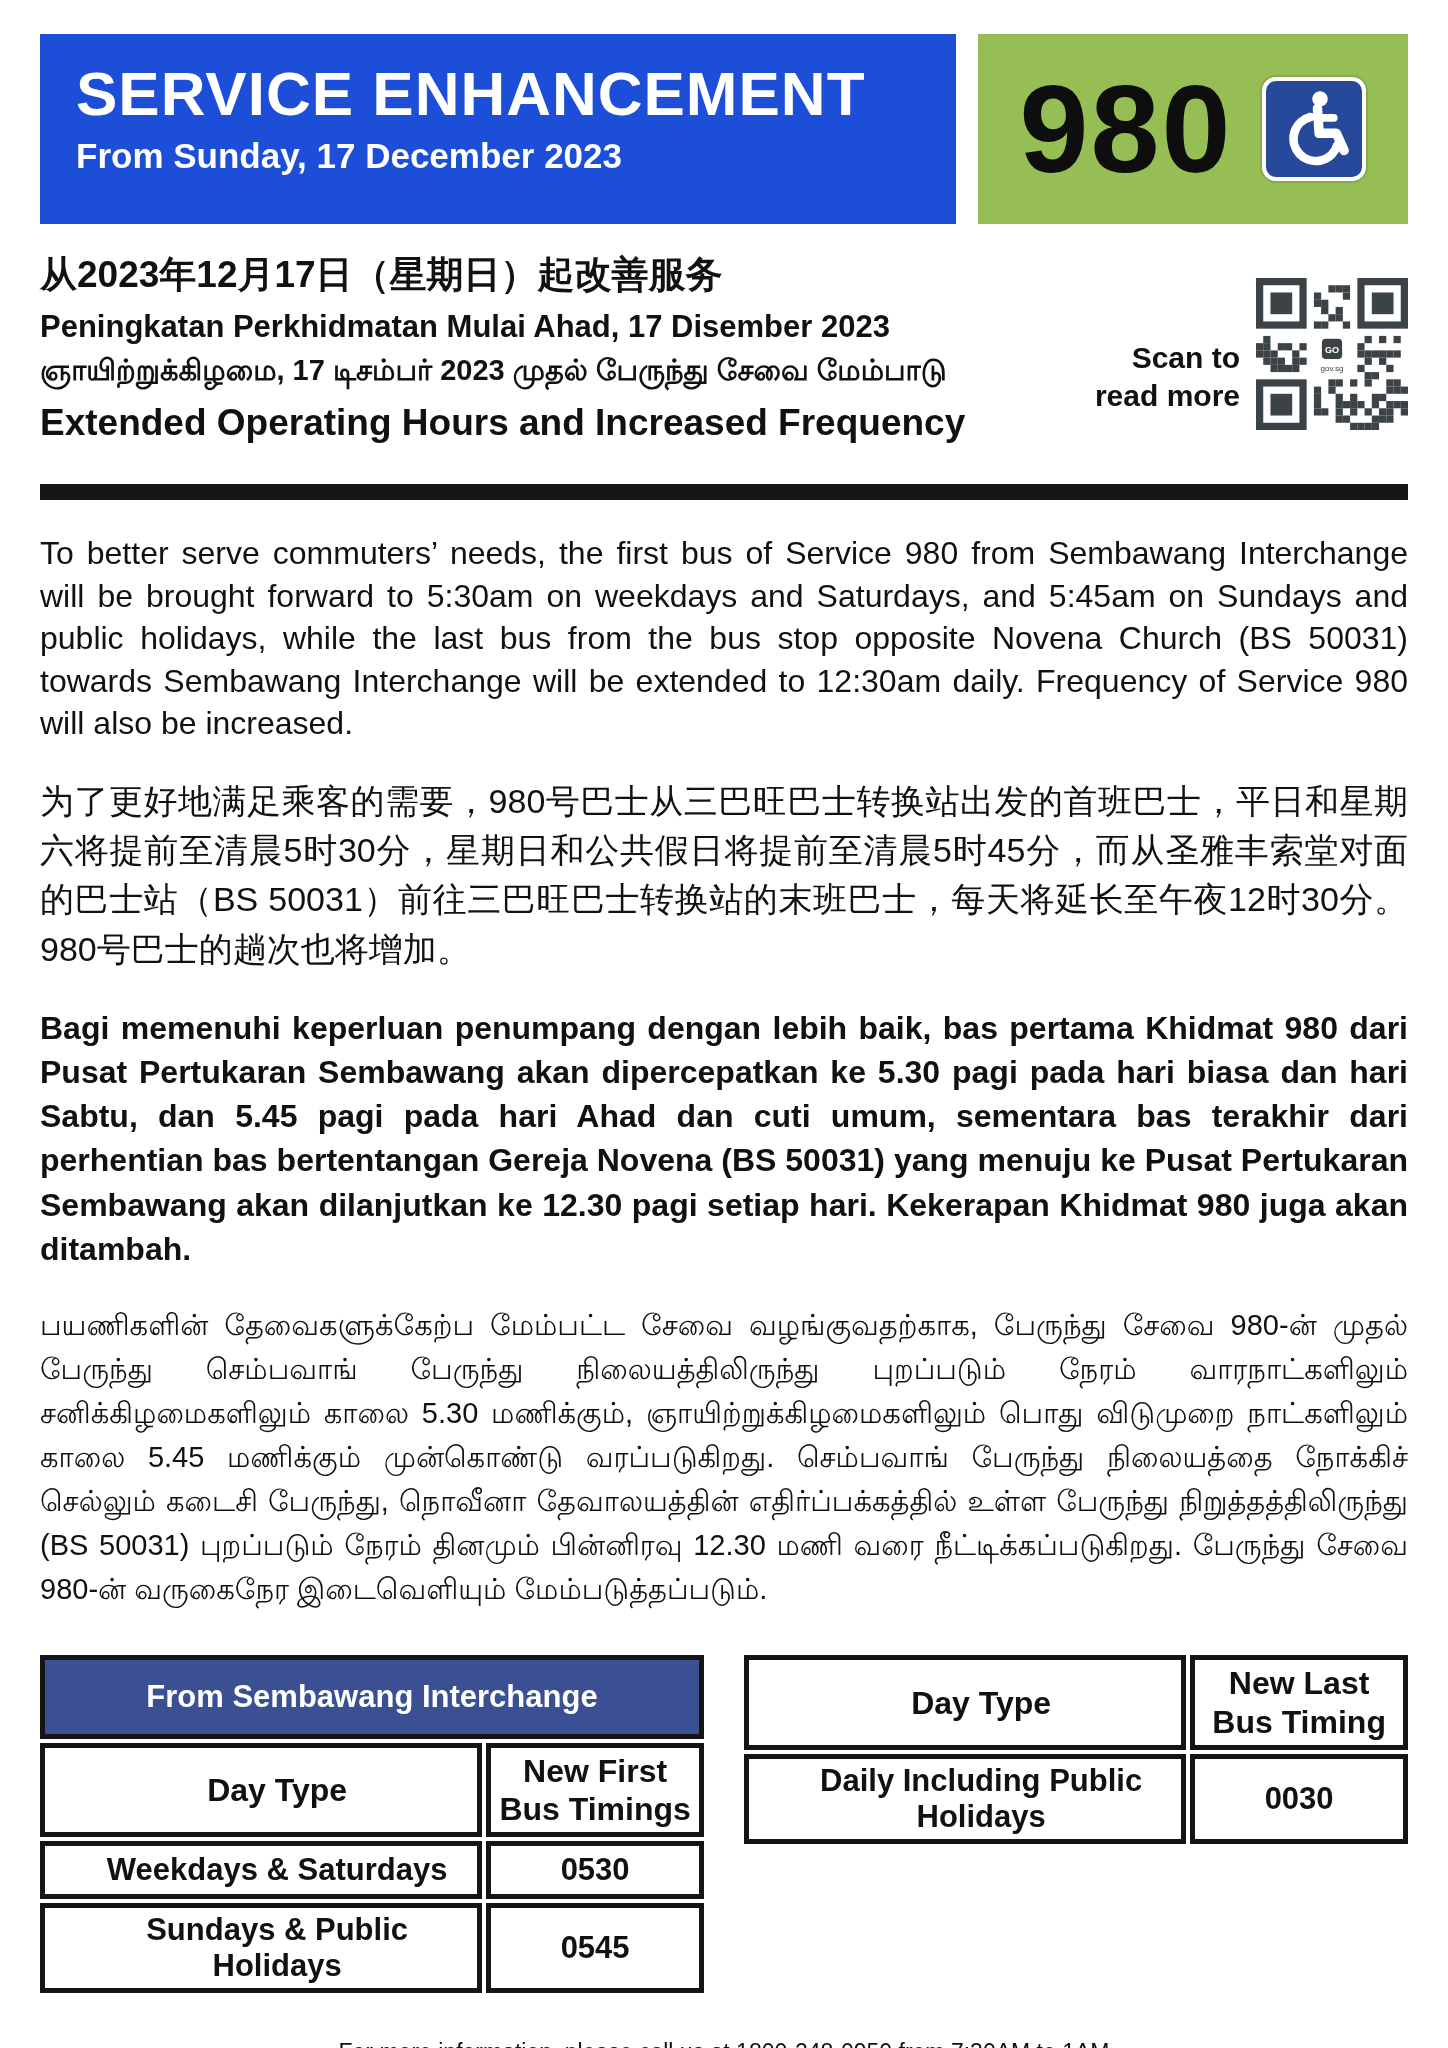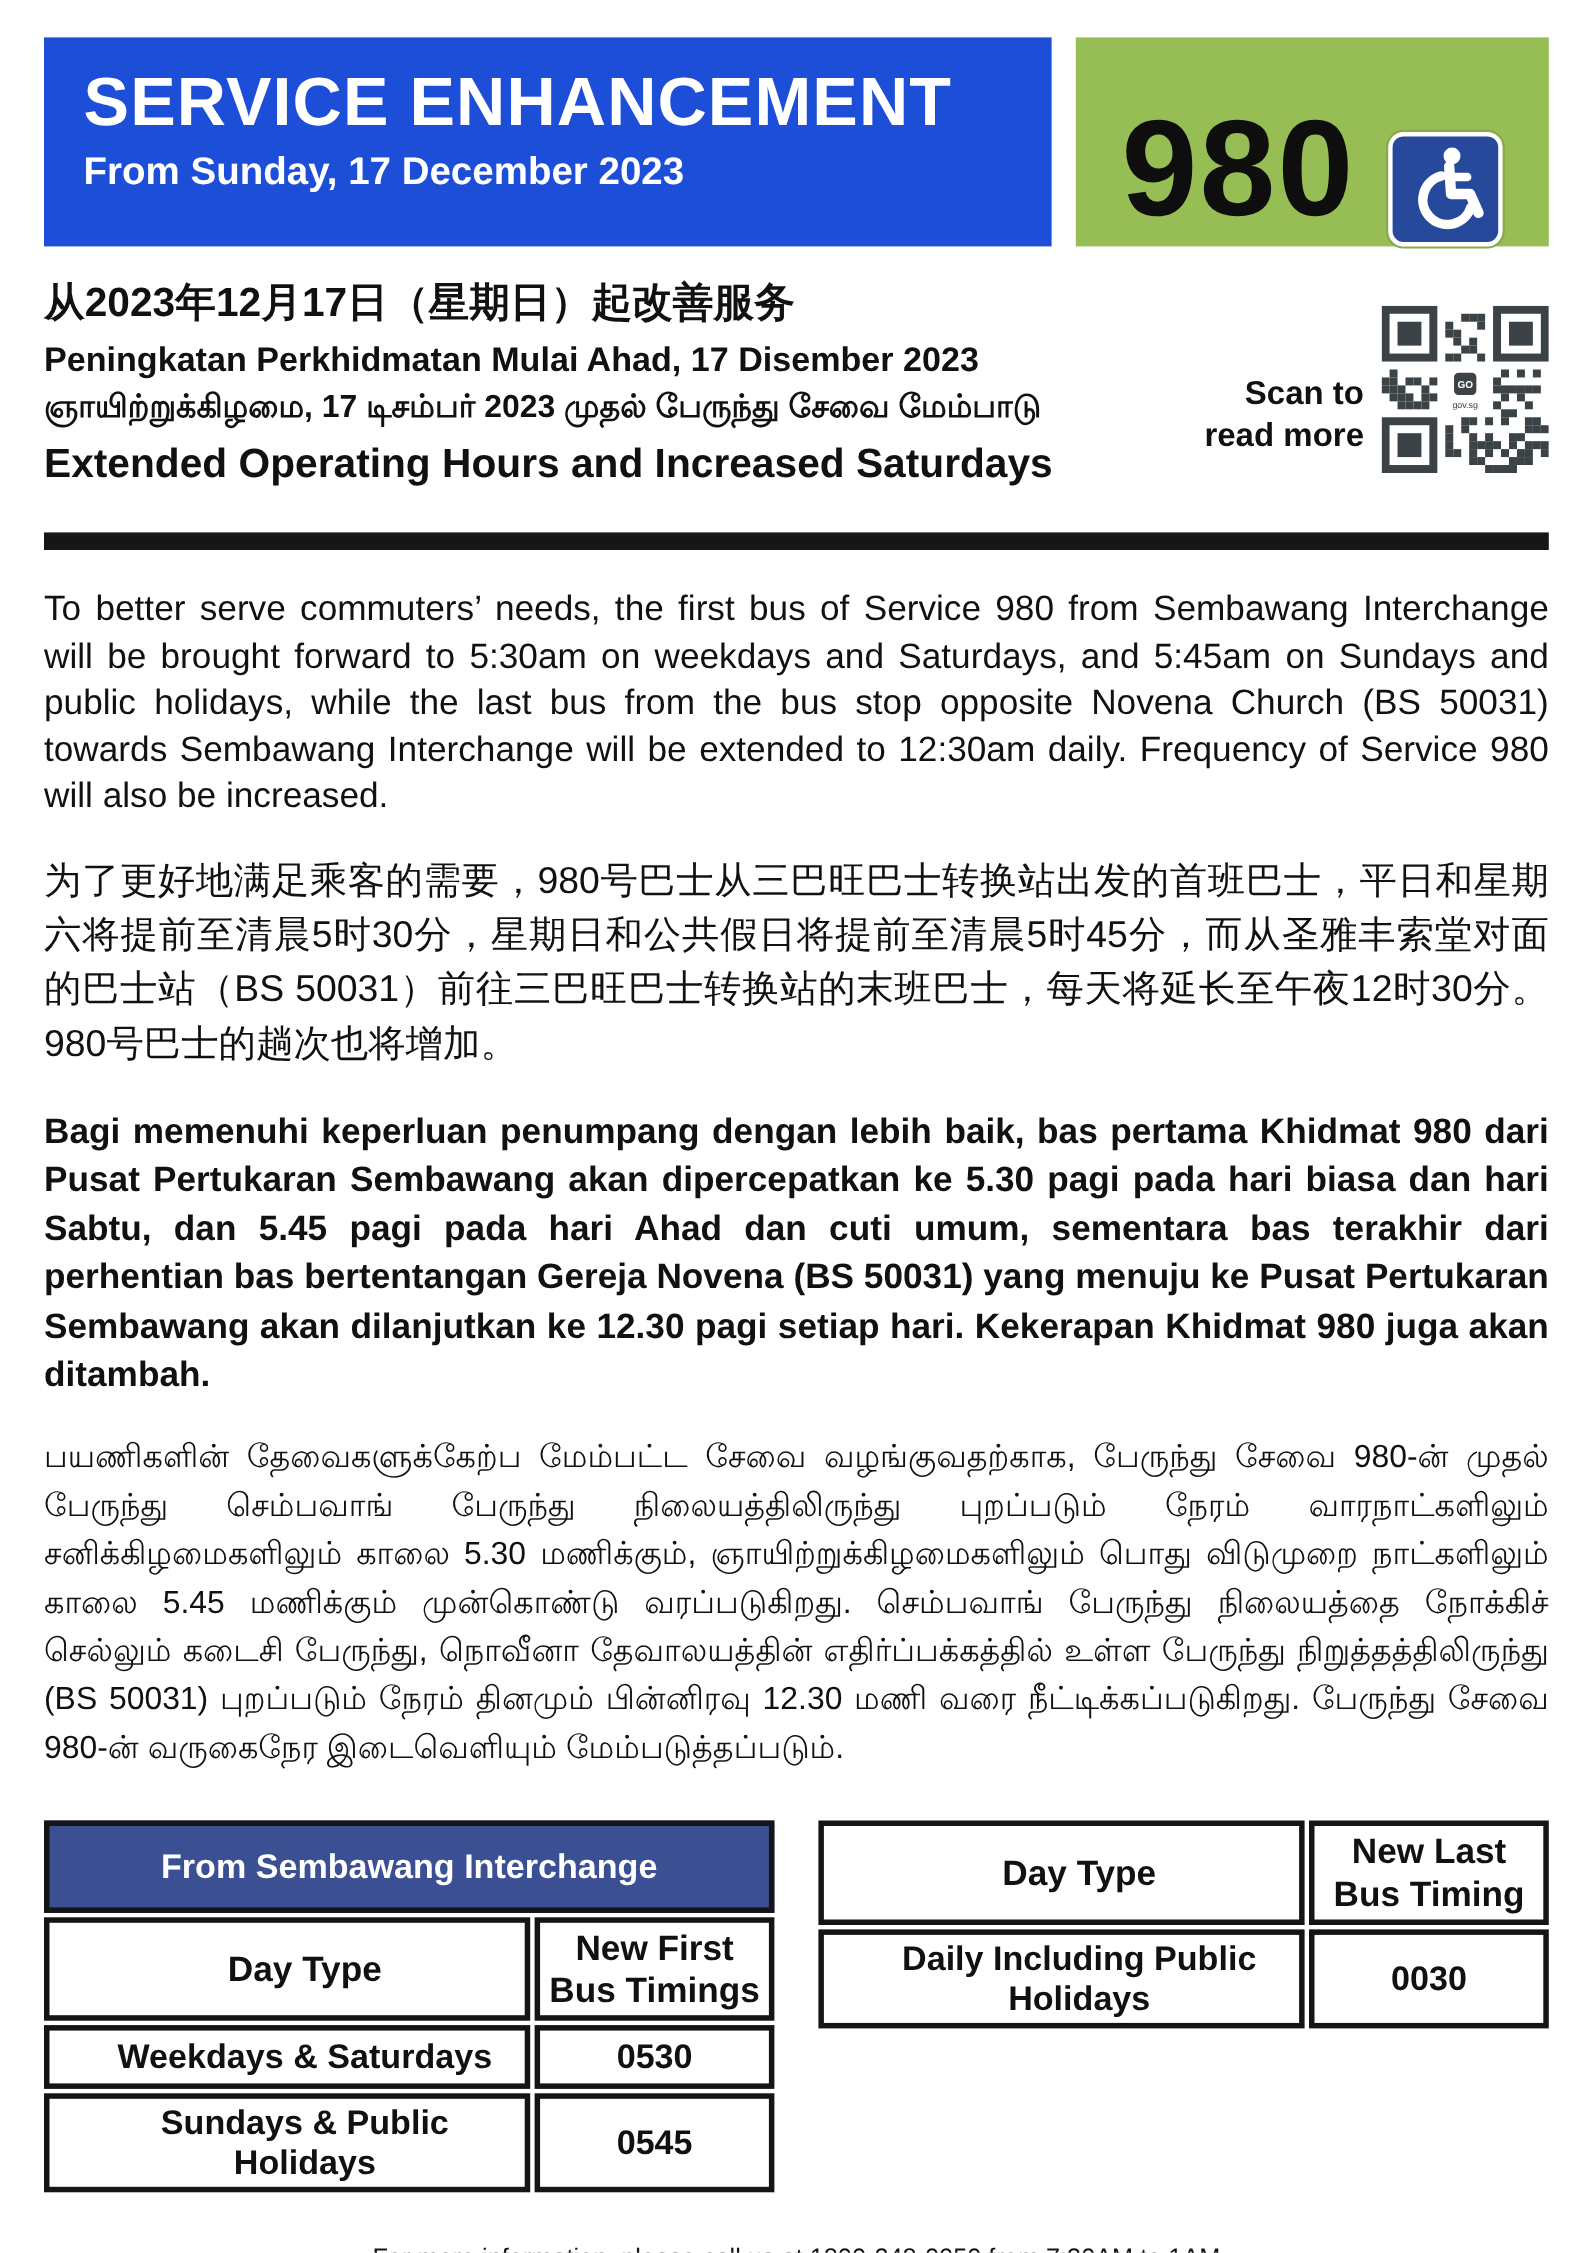--- a/index.html
+++ b/index.html
@@ -6,21 +6,21 @@
   html,body { background:#fff; }
   body {
     width: 1448px; height: 2048px; position: relative; overflow: hidden;
     font-family: "Liberation Sans", sans-serif; color: #111;
   }
   
   .banner { display:flex; margin:34px 40px 0; gap:22px; height:190px; }
   .banner-left { flex:1; background:#1d4ed8; padding:28px 0 24px 36px; display:flex; flex-direction:column; }
   .banner-title { color:#fff; font-weight:bold; font-size:62px; line-height:1.04; letter-spacing:1px; }
   .banner-sub { color:#fff; font-weight:bold; font-size:35px; margin-top:10px; }
-  .badge { width:430px; background:#97BE55; display:flex; align-items:flex-end; justify-content:center; gap:30px; }
+  .badge { width:430px; background:#97BE55; display:flex; align-items:center; justify-content:center; gap:30px; }
   .badge-num { font-size:124px; font-weight:bold; color:#0e0e0e; letter-spacing:2px; }
   .badge-icon { width:104px; height:104px; background:#26499C; border-radius:14px; border:4px solid #fff; box-shadow:0 0 0 2px #8aa84e; display:flex; align-items:center; justify-content:center; }
   .badge-icon svg { width:86px; height:86px; }
   
   .intro { margin:26px 40px 0; position:relative; min-height:210px; }
   .intro .zh { font-size:37px; font-weight:bold; }
   .intro .ms { font-size:31px; font-weight:bold; margin-top:9px; }
   .intro .ta { font-size:29px; font-weight:bold; margin-top:9px; }
   .intro .en { font-size:37px; font-weight:bold; margin-top:11px; }
   .scanqr { position:absolute; right:0; top:28px; display:flex; gap:16px;margin-left:40px; }
@@ -71,21 +71,21 @@
         <path d="M46 36 A26 26 0 1 0 77 69" stroke="#fff" stroke-width="10" fill="none" stroke-linecap="round"></path>
       </svg>
     </div>
   </div>
 </div>
 
 <div class="intro">
   <div class="zh">从2023年12月17日（星期日）起改善服务</div>
   <div class="ms">Peningkatan Perkhidmatan Mulai Ahad, 17 Disember 2023</div>
   <div class="ta">ஞாயிற்றுக்கிழமை, 17 டிசம்பர் 2023 முதல் பேருந்து சேவை மேம்பாடு</div>
-  <div class="en">Extended Operating Hours and Increased Saturdays</div>
+  <div class="en">Extended Operating Hours and Increased Frequency</div>
   <div class="scanqr">
     <div class="scan-label">Scan to
 read more</div>
     <svg class="qr" viewBox="0 0 150 150">
       <rect x="0" y="0" width="150" height="150" fill="#fff"></rect>
       <g id="qr-modules" fill="#3C4347">
           <rect x="71.42857142857143" y="7.142857142857143" width="7.142857142857143" height="7.142857142857143"></rect>
           <rect x="78.57142857142857" y="7.142857142857143" width="7.142857142857143" height="7.142857142857143"></rect>
           <rect x="85.71428571428572" y="7.142857142857143" width="7.142857142857143" height="7.142857142857143"></rect>
           <rect x="57.142857142857146" y="14.285714285714286" width="7.142857142857143" height="7.142857142857143"></rect>

